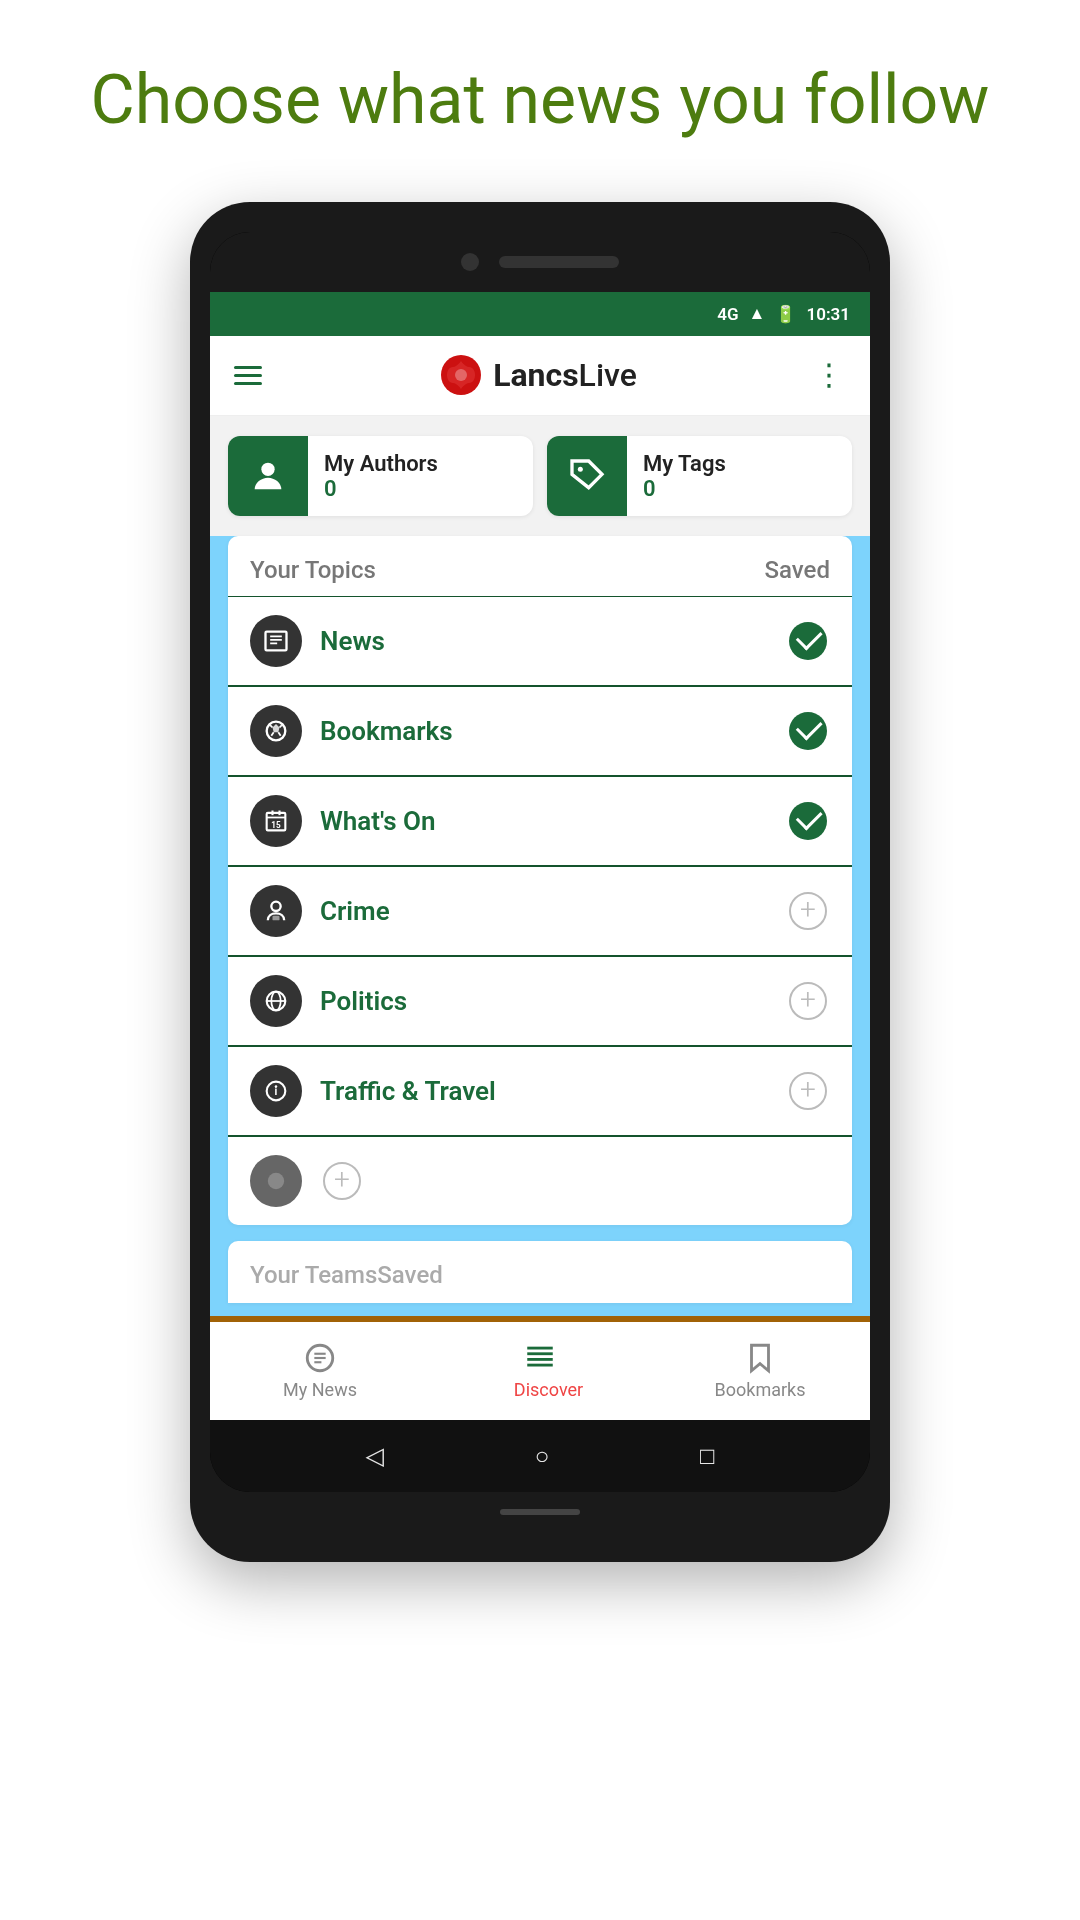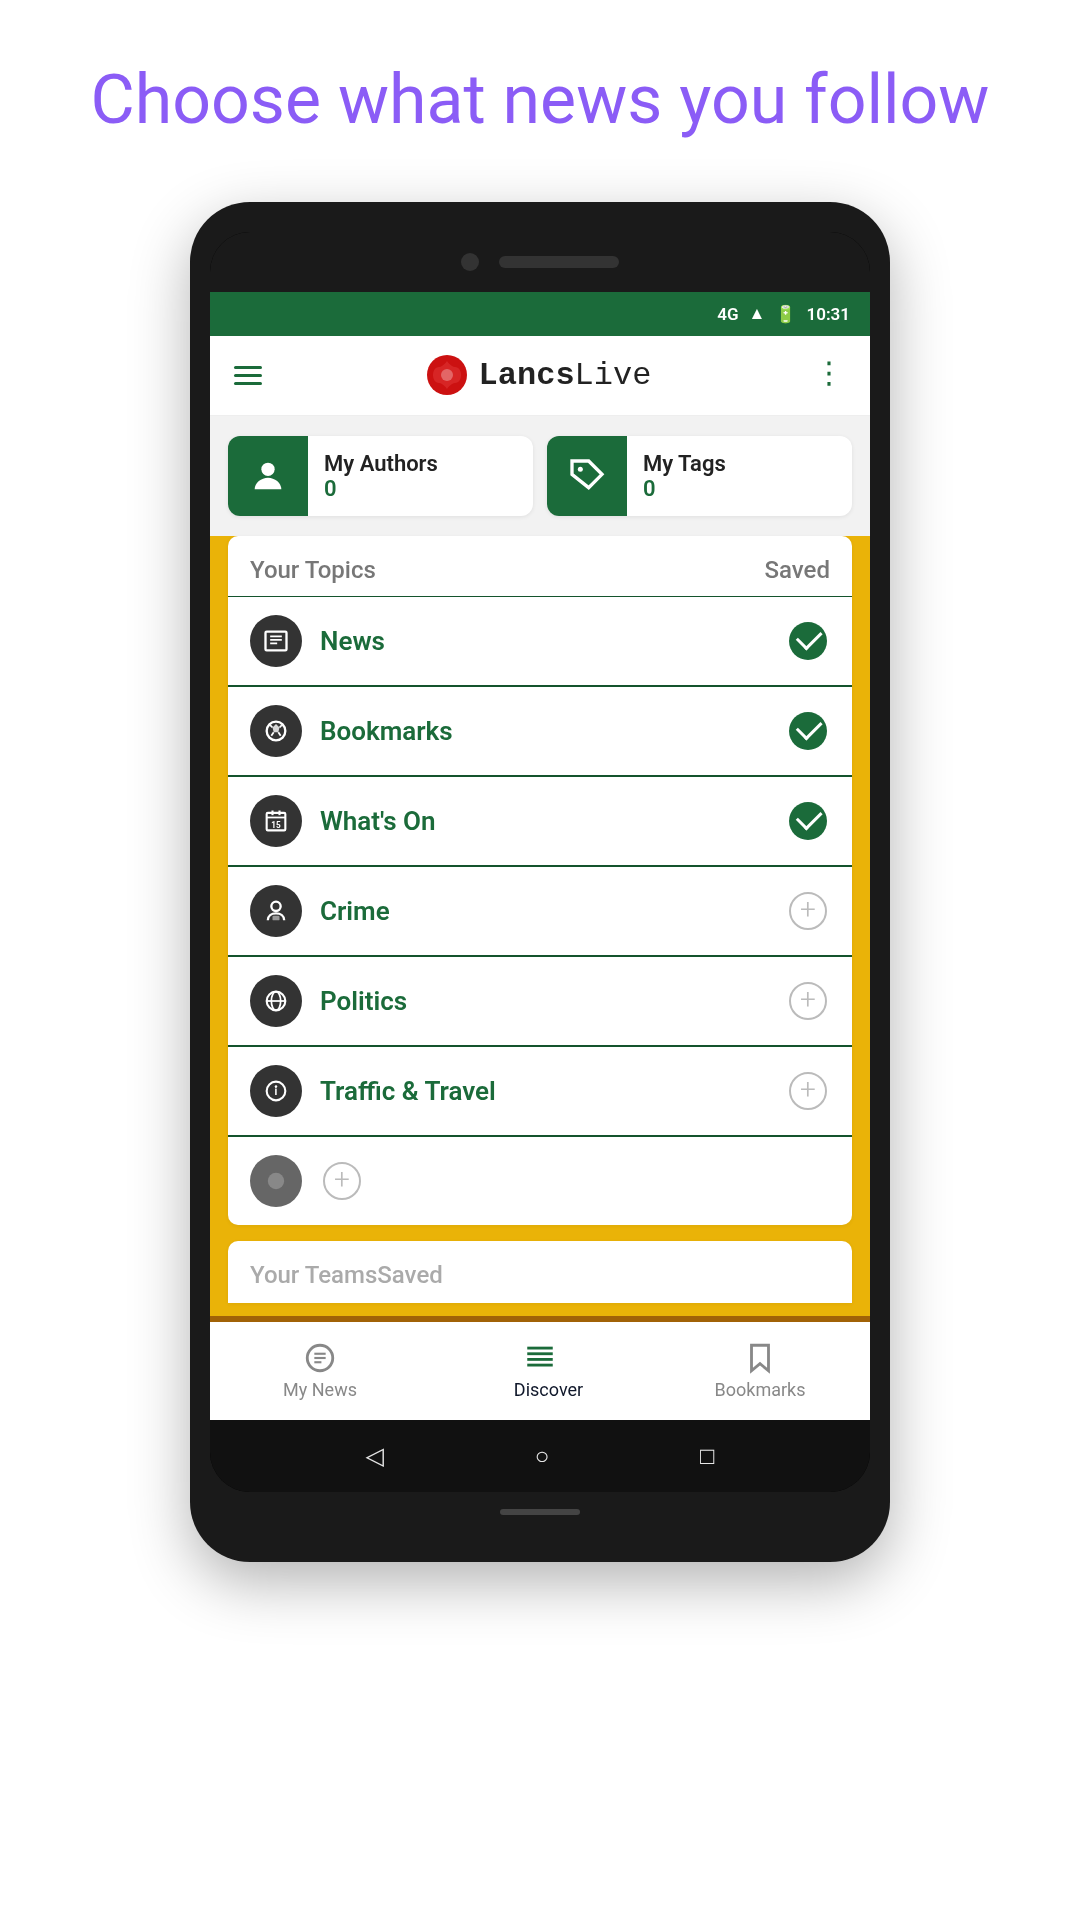--- a/index.html
+++ b/index.html
@@ -11,21 +11,21 @@
       align-items: center;
       min-height: 1920px;
       width: 1080px;
       overflow-x: hidden;
     }
 
     
     .page-title {
       font-size: 68px;
       font-weight: 400;
-      color: #8b5cf6;
+      color: #4d7c0f;
       text-align: center;
       margin-top: 60px;
       margin-bottom: 60px;
       width: 900px;
       line-height: 1.2;
     }
 
     
     .phone-shell {
       width: 700px;
@@ -85,21 +85,20 @@
 
     
     .app-bar {
       background: #fff;
       height: 80px;
       display: flex;
       align-items: center;
       justify-content: space-between;
       padding: 0 24px;
       border-bottom: 1px solid #eee;
-      font-family: Liberation Mono, monospace;
     }
     .hamburger-icon {
       display: flex;
       flex-direction: column;
       gap: 5px;
       cursor: pointer;
     }
     .hamburger-icon span {
       display: block;
       width: 28px;
@@ -127,21 +126,21 @@
     .more-icon {
       font-size: 30px;
       color: #1b6b3a;
       cursor: pointer;
       letter-spacing: 2px;
       line-height: 1;
     }
 
     
     .screen-content {
-      background: #eab308;
+      background: #7dd3fc;
       min-height: 900px;
     }
 
     
     .cards-row {
       display: flex;
       gap: 14px;
       padding: 20px 18px;
       background: #f2f2f2;
     }
@@ -330,21 +329,21 @@
     }
     .nav-item svg {
       width: 34px;
       height: 34px;
     }
     .nav-label {
       font-size: 18px;
       color: #888;
     }
     .nav-label.active {
-      color: #0f172a;
+      color: #ef4444;
       margin-left: 17px;
     }
 
     
     .android-nav {
       background: #111;
       height: 72px;
       display: flex;
       align-items: center;
       justify-content: space-around;

